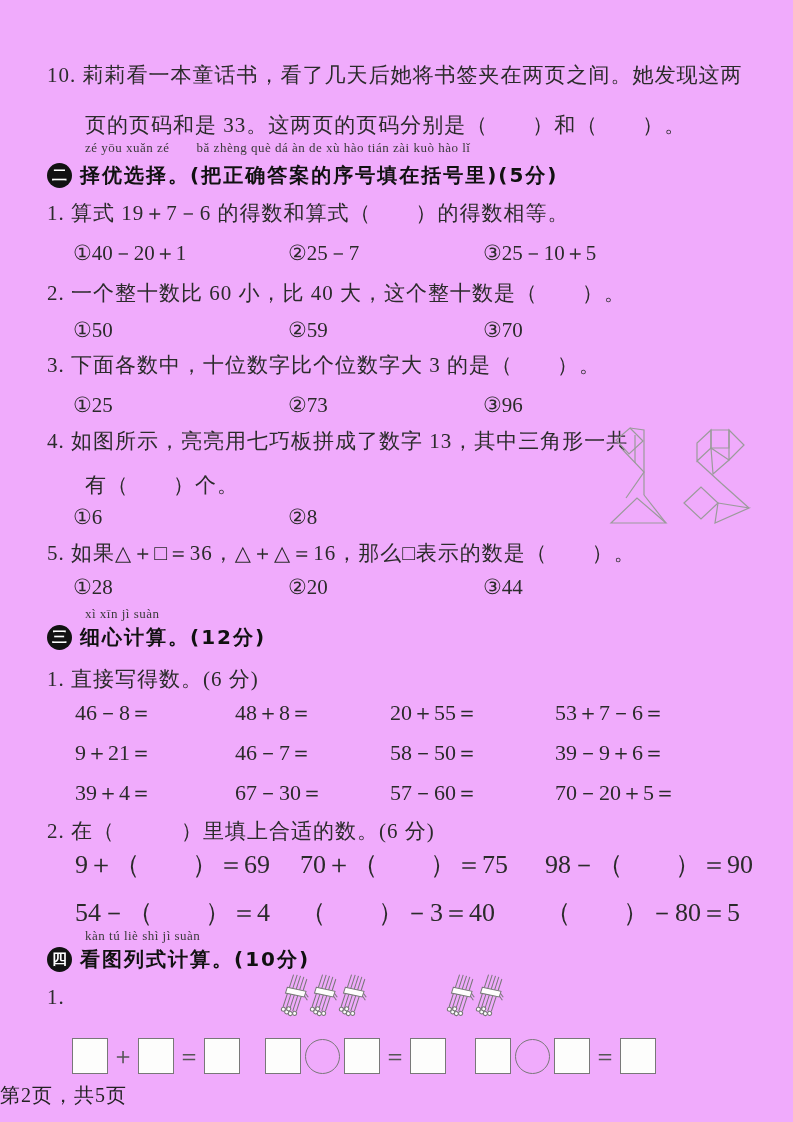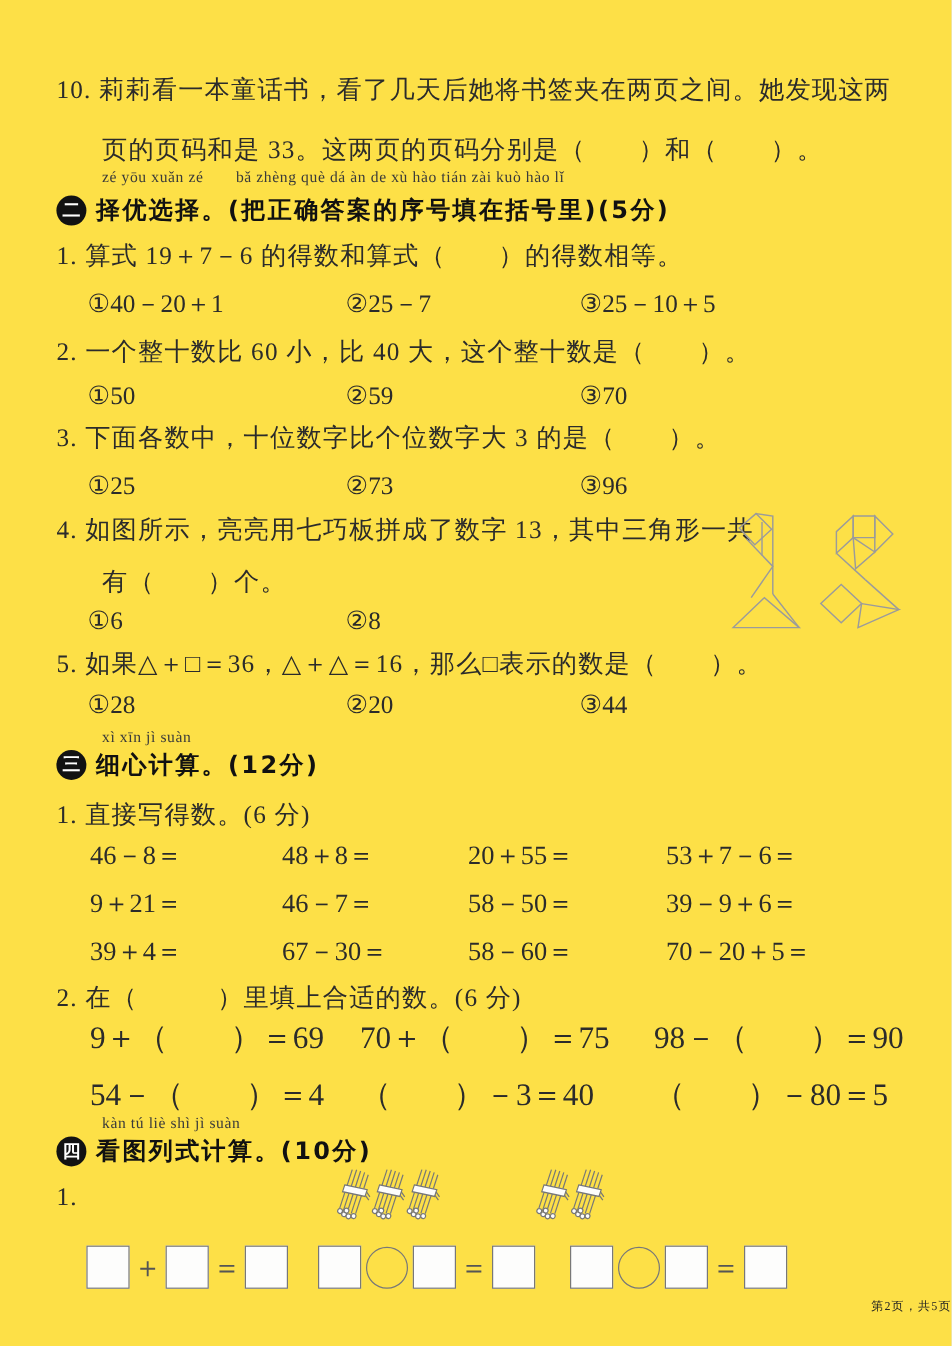--- a/index.html
+++ b/index.html
@@ -1,18 +1,18 @@
 <!DOCTYPE html>
 <html><head>
 <meta charset="utf-8">
 <style>
   html,body{margin:0;padding:0;background:#e8e8e8;}
   .page{
     position:relative;width:793px;height:1122px;margin:0 auto;
-    background:#fde047;color:#2b2b2b;overflow:hidden;
+    background:#f0abfc;color:#2b2b2b;overflow:hidden;
     font-family:"Liberation Serif","DejaVu Serif",serif;
     box-sizing:border-box;padding:0 45px 0 47px;
   }
   .qline{font-size:21px;line-height:26px;letter-spacing:1px;white-space:nowrap;}
   .indent{padding-left:38px;}
   .pinyin{
     font-family:Liberation Serif, serif;
     font-size:13px;line-height:16px;color:#3a3a3a;letter-spacing:.5px;
     padding-left:38px;white-space:nowrap;
   }
@@ -37,22 +37,22 @@
   .bundles{position:absolute;top:972px;display:flex;}
   .bundles-left{left:280px;}
   .bundles-right{left:446px;}
   .boxrow{position:relative;height:42px;}
   .eq-group{position:absolute;top:0;display:flex;align-items:center;}
   .ans-box{width:34px;height:34px;border:1.3px solid #787878;background:#fdfdfc;}
   .op-sym{font-size:24px;color:#555;padding:0 3px;line-height:34px;
     font-family:"DejaVu Sans",sans-serif;}
   .op-circle{width:33px;height:33px;border:1.3px solid #787878;border-radius:50%;
     margin:0 4px;}
-  .footer{position:absolute;left:0;right:0;top:1082px;text-align:right;
-    font-size:10px;color:#222;letter-spacing:1px;}
+  .footer{position:absolute;left:0;right:0;top:1082px;text-align:left;
+    font-size:20px;color:#222;letter-spacing:1px;}
 </style>
 </head>
 <body>
 
 <div class="page">
 
   <div class="qline" style="margin-top:62px"><span>10.</span> <span>莉莉看一本童话书，看了几天后她将书签夹在两页之间。她发现这两</span></div>
   <div class="qline indent" style="margin-top:24px">页的页码和是 33。这两页的页码分别是（　　）和（　　）。</div>
 
   <div class="pinyin" style="margin-top:2px">zé yōu xuǎn zé　　bǎ zhèng què dá àn de xù hào tián zài kuò hào lǐ</div>
@@ -111,21 +111,21 @@
   </div>
   <div class="calc-grid" style="margin-top:14px">
     <span>9＋21＝</span>
     <span>46－7＝</span>
     <span>58－50＝</span>
     <span>39－9＋6＝</span>
   </div>
   <div class="calc-grid" style="margin-top:14px">
     <span>39＋4＝</span>
     <span>67－30＝</span>
-    <span>58－60＝</span>
+    <span>57－60＝</span>
     <span>70－20＋5＝</span>
   </div>
 
   <div class="qline" style="margin-top:12px">2. 在（　　　）里填上合适的数。(6 分)</div>
   <div class="fill-grid" style="margin-top:8px">
     <span>9＋（　　）＝69</span>
     <span>70＋（　　）＝75</span>
     <span>98－（　　）＝90</span>
   </div>
   <div class="fill-grid" style="margin-top:22px">

